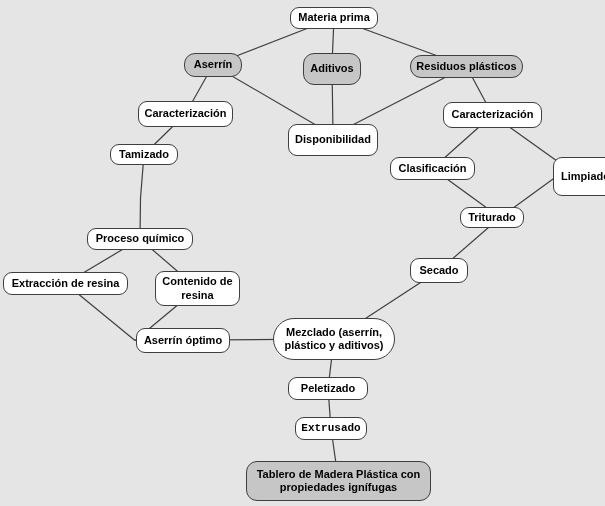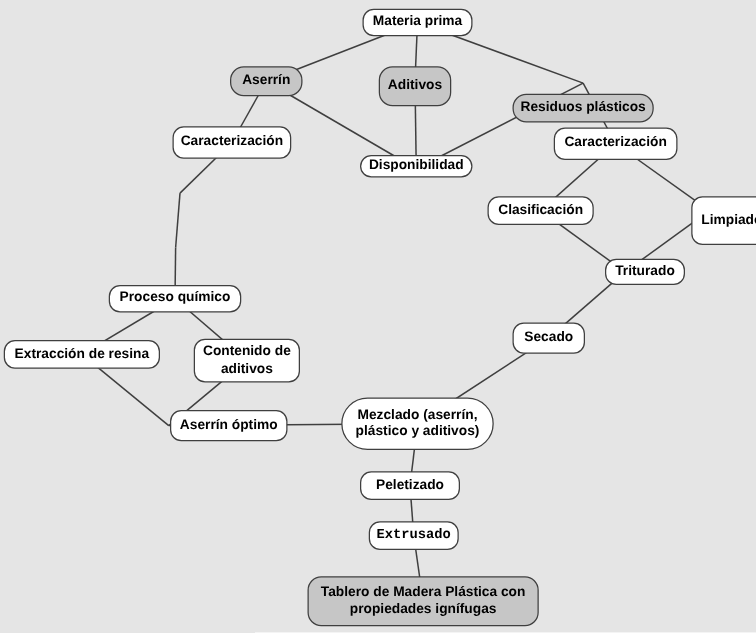--- a/index.html
+++ b/index.html
@@ -72,31 +72,32 @@
       <line x1="500" y1="217.5" x2="439" y2="270.5" stroke="#3f3f3f" stroke-width="1.2"></line>
       <line x1="439" y1="270.5" x2="334" y2="339" stroke="#3f3f3f" stroke-width="1.2"></line>
       <line x1="135" y1="340.5" x2="334" y2="339" stroke="#3f3f3f" stroke-width="1.2"></line>
       <line x1="334" y1="339" x2="328" y2="388.5" stroke="#3f3f3f" stroke-width="1.2"></line>
       <line x1="328" y1="388.5" x2="331" y2="428.5" stroke="#3f3f3f" stroke-width="1.2"></line>
       <line x1="331" y1="428.5" x2="338.5" y2="481" stroke="#3f3f3f" stroke-width="1.2"></line>
     </svg>
 <div class="node" style="left: 290px; top: 7px; width: 88px; height: 22px;"><span>Materia prima</span></div>
     <div class="node gray" style="left: 184px; top: 53px; width: 58px; height: 24px;"><span>Aserrín</span></div>
     <div class="node gray" style="left: 303px; top: 53px; width: 58px; height: 32px; align-items: center;"><span>Aditivos</span></div>
-    <div class="node gray" style="left: 410px; top: 55px; width: 113px; height: 23px; margin-top: 20px;"><span>Residuos plásticos</span></div>
+    <div class="node gray" style="left: 410px; top: 55px; width: 113px; height: 23px;"><span>Residuos plásticos</span></div>
     <div class="node" style="left: 138px; top: 101px; width: 95px; height: 26px;"><span>Caracterización</span></div>
-    <div class="node" style="left: 288px; top: 124px; width: 90px; height: 18px;"><span>Disponibilidad</span></div>
+    <div class="node" style="left: 288px; top: 124px; width: 90px; height: 32px;"><span>Disponibilidad</span></div>
     <div class="node" style="left: 443px; top: 102px; width: 99px; height: 26px;"><span>Caracterización</span></div>
+    <div class="node" style="left: 110px; top: 144px; width: 68px; height: 21px;"><span>Tamizado</span></div>
     <div class="node" style="left: 390px; top: 157px; width: 85px; height: 23px;"><span>Clasificación</span></div>
     <div class="node" style="left: 535px; top: 157px; width: 65px; height: 39px; margin-left: 18px;"><span>Limpiado</span></div>
-    <div class="node" style="left: 484px; top: 207px; width: 64px; height: 21px;"><span>Triturado</span></div>
+    <div class="node" style="left: 460px; top: 207px; width: 64px; height: 21px;"><span>Triturado</span></div>
     <div class="node" style="left: 87px; top: 228px; width: 106px; height: 22px;"><span>Proceso químico</span></div>
     <div class="node" style="left: 3px; top: 272px; width: 125px; height: 23px;"><span>Extracción de resina</span></div>
     <div class="node" style="left: 155px; top: 271px; width: 85px; height: 35px;"><span>Contenido de
-aditivos</span></div>
+resina</span></div>
     <div class="node" style="left: 410px; top: 258px; width: 58px; height: 25px;"><span>Secado</span></div>
     <div class="node" style="left: 88px; top: 328px; width: 94px; height: 25px; margin-left: 48px;"><span>Aserrín óptimo</span></div>
     <div class="node" style="left: 273px; top: 318px; width: 122px; height: 42px; border-radius: 21px;"><span>Mezclado (aserrín,
 plástico y aditivos)</span></div>
     <div class="node" style="left: 288px; top: 377px; width: 80px; height: 23px;"><span>Peletizado</span></div>
     <div class="node" style="left: 295px; top: 417px; width: 72px; height: 23px; font-family: Liberation Mono, monospace;"><span>Extrusado</span></div>
     <div class="node gray" style="left: 246px; top: 461px; width: 185px; height: 40px;"><span>Tablero de Madera Plástica con
 propiedades ignífugas</span></div>
   </div>
 

